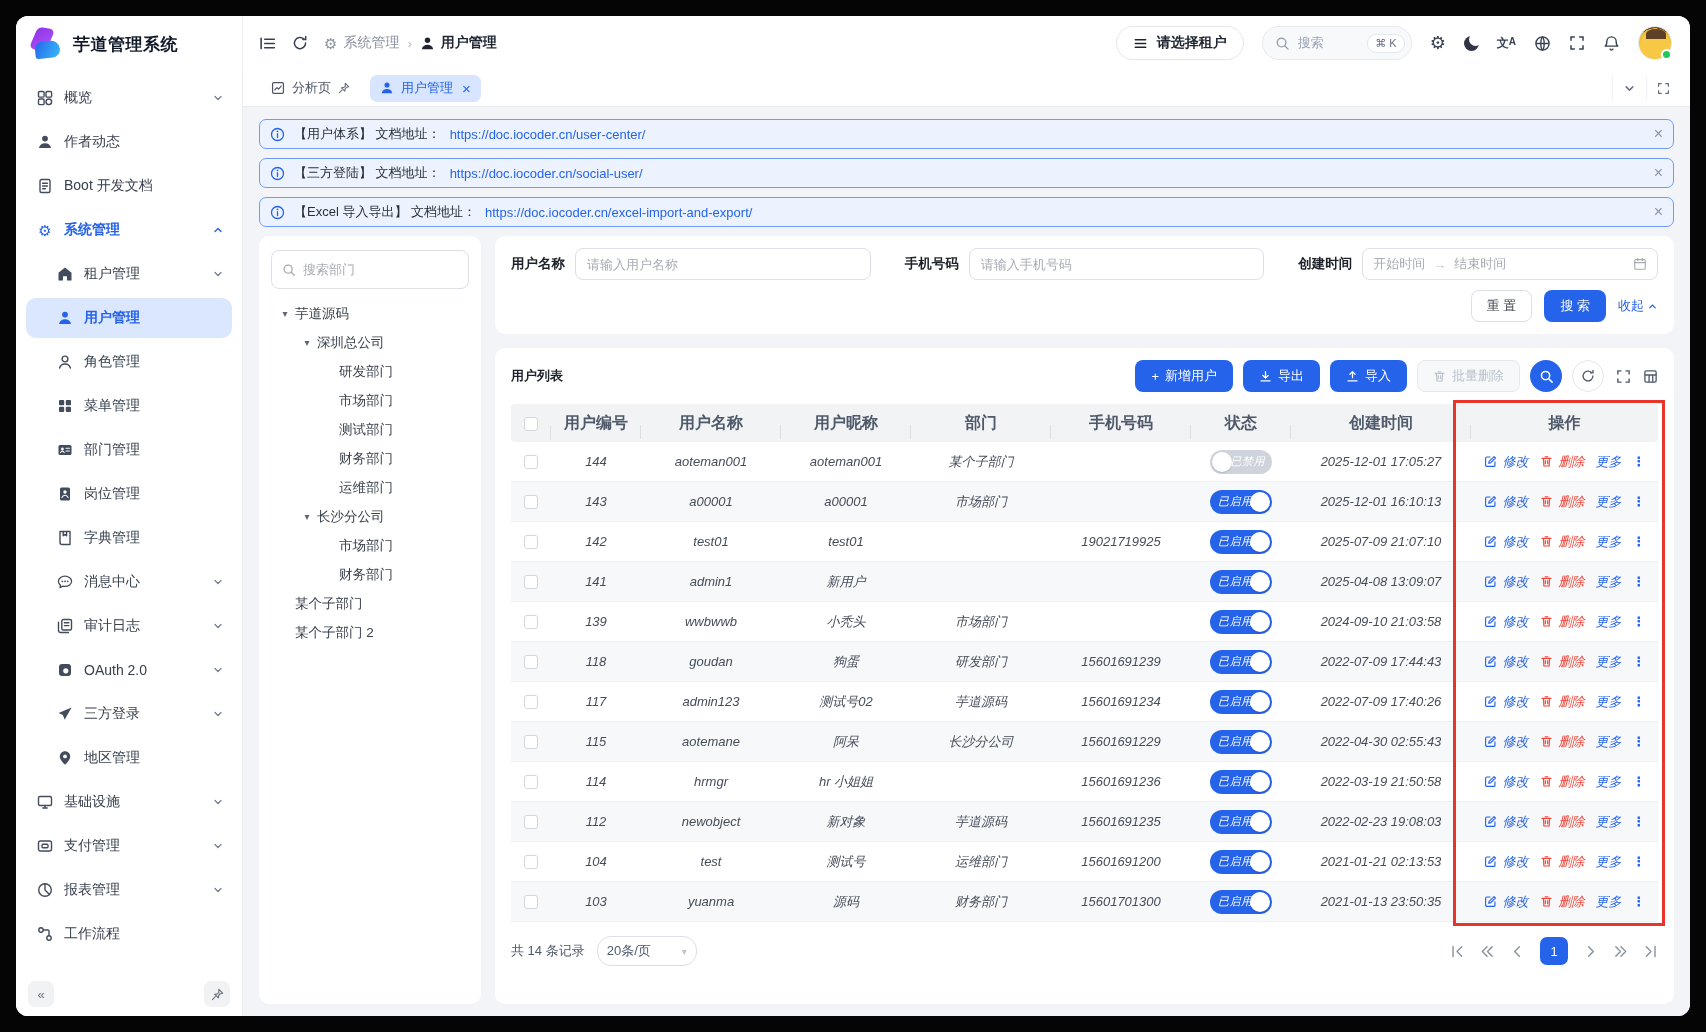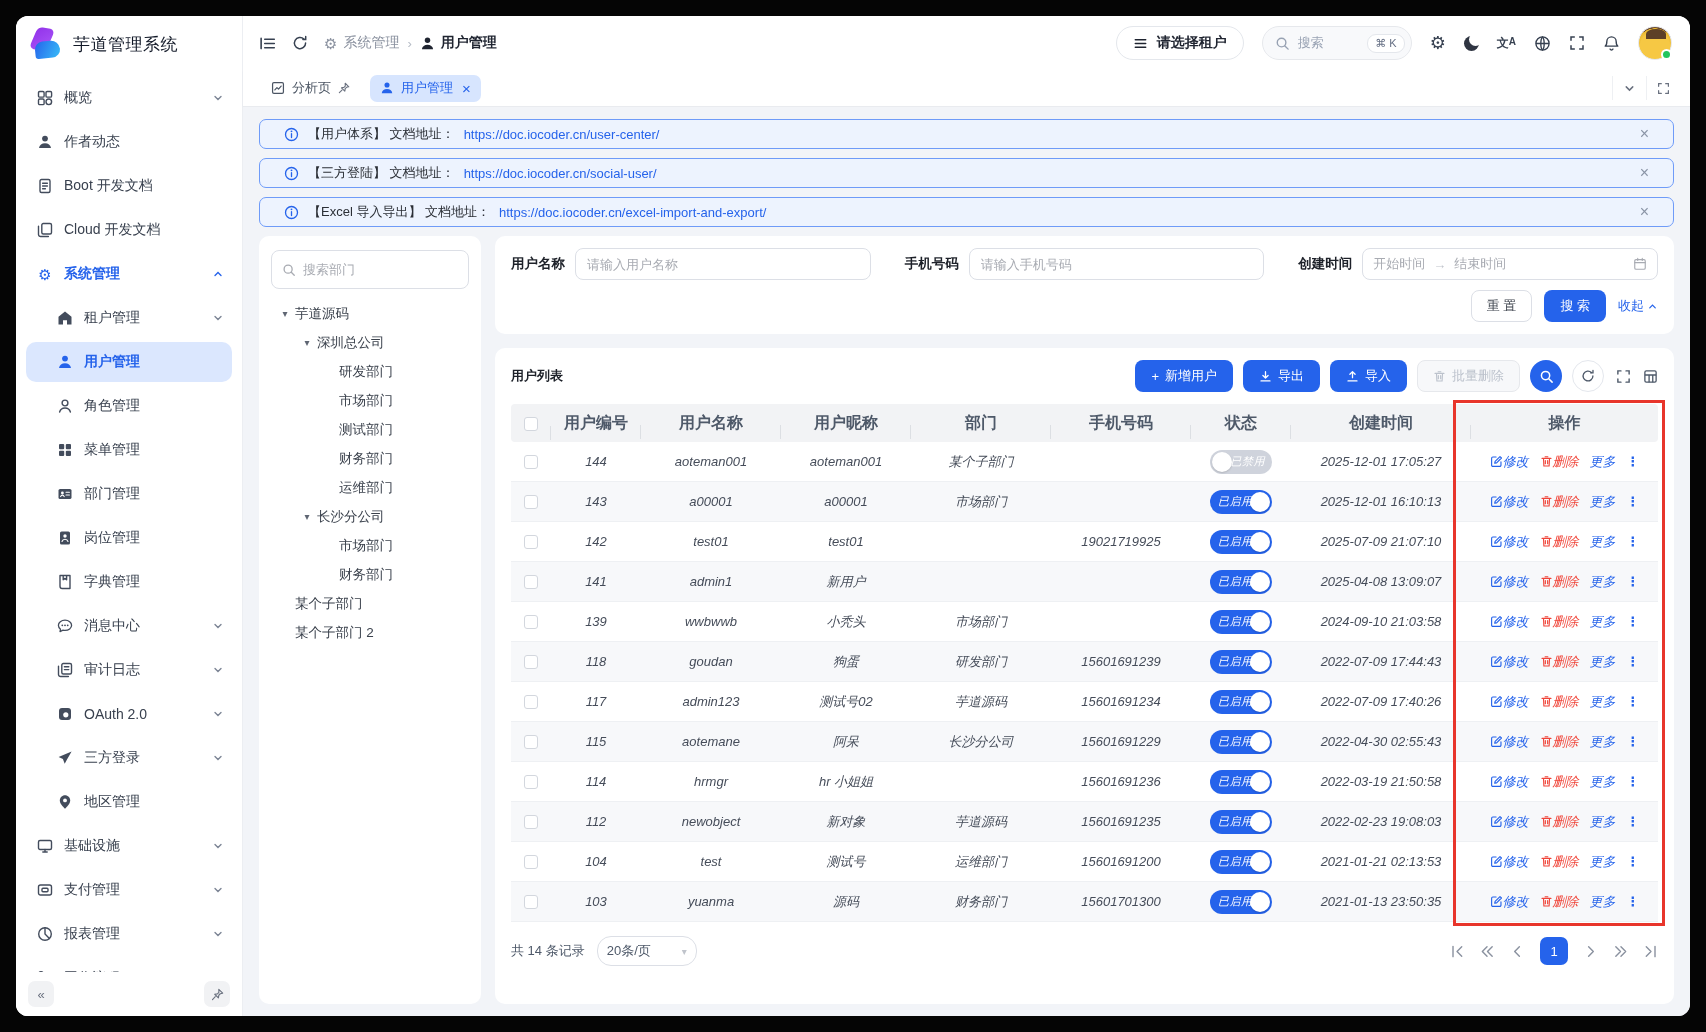--- a/index.html
+++ b/index.html
@@ -7,21 +7,21 @@
   .frame { position:absolute; left:16px; top:16px; width:1674px; height:1000px; background:#fff; border-radius:12px; overflow:hidden; display:flex; }
   .i { display:block; }
   .uni { font-size:15px; line-height:1; }
 
   
   .sidebar { width:227px; flex:none; background:#fff; border-right:1px solid #eceef2; display:flex; flex-direction:column; }
   .logo { height:56px; display:flex; align-items:center; padding:0 14px; gap:9px; flex:none; }
   .logo-mark { width:34px; height:32px; position:relative; }
   .lm-a { position:absolute; left:3px; top:0; width:18px; height:22px; background:linear-gradient(135deg,#9333ea,#a855f7); border-radius:5px; transform:skewX(-14deg) rotate(10deg); }
   .lm-b { position:absolute; left:5px; top:13px; width:25px; height:17px; background:linear-gradient(120deg,#2563eb,#38bdf8); border-radius:8px 9px 8px 3px; transform:rotate(-6deg); }
-  .logo-title { font-size:17px; font-weight:400; color:#111827; letter-spacing:.5px; white-space:nowrap; }
+  .logo-title { font-size:17px; font-weight:700; color:#111827; letter-spacing:.5px; white-space:nowrap; }
   .menu { flex:1; overflow:hidden; padding:6px 10px 0; }
   .mi { height:40px; margin-bottom:4px; display:flex; align-items:center; gap:10px; padding:0 8px 0 10px; border-radius:10px; color:#38404e; font-size:14px; cursor:pointer; white-space:nowrap; }
   .mi .ic { width:18px; flex:none; color:#434c5c; display:flex; justify-content:center; }
   .mi.sub { padding-left:30px; }
   .mi .chev { margin-left:auto; color:#7b8494; }
   .mi.active { background:#dbe7fe; color:#2563eb; font-weight:600; }
   .mi.active .ic { color:#2563eb; }
   .mi.open-section { color:#2563eb; font-weight:600; }
   .mi.open-section .ic, .mi.open-section .chev { color:#2563eb; }
   .sidebar-footer { height:44px; flex:none; display:flex; align-items:center; justify-content:space-between; padding:0 12px; background:#fff; }
@@ -50,21 +50,21 @@
   
   .tabbar { height:37px; flex:none; background:#fff; border-bottom:1px solid #e9ebef; display:flex; align-items:center; padding:0 10px 0 18px; gap:10px; box-shadow:0 1px 2px rgba(0,0,0,.03); }
   .tab { display:flex; align-items:center; gap:7px; height:27px; padding:0 10px; border-radius:7px; color:#4b5563; font-size:13px; cursor:pointer; }
   .tab.active { background:#d7e5fe; color:#2563eb; }
   .tab .tclose { font-size:15px; line-height:1; margin-left:2px; }
   .tabbar-right { margin-left:auto; display:flex; align-items:center; }
   .tbb { width:34px; height:24px; display:flex; align-items:center; justify-content:center; color:#6b7280; border-left:1px solid #eef0f3; cursor:pointer; }
 
   
   .content { flex:1; min-height:0; background:#f2f4f8; padding:12px 16px; display:flex; flex-direction:column; }
-  .alert { height:30px; flex:none; border:1px solid #6f9bf8; background:#edf3fe; border-radius:7px; display:flex; align-items:center; gap:9px; padding:0 24px; font-size:13px; color:#2b2f36; margin-bottom:9px; }
+  .alert { height:30px; flex:none; border:1px solid #6f9bf8; background:#edf3fe; border-radius:7px; display:flex; align-items:center; gap:9px; padding:0 10px; font-size:13px; color:#2b2f36; margin-bottom:9px; }
   .alert .ainfo { color:#2563eb; display:flex; }
   .alert a { color:#2563eb; text-decoration:none; }
   .alert .aclose { margin-left:auto; color:#8a94a6; font-size:16px; line-height:1; cursor:pointer; }
 
   .work { flex:1; min-height:0; display:flex; gap:14px; }
   .card { background:#fff; border-radius:10px; }
 
   
   .tree-card { width:222px; flex:none; padding:14px 12px; display:flex; flex-direction:column; }
   .tree-search { height:39px; flex:none; border:1px solid #dcdfe6; border-radius:8px; display:flex; align-items:center; gap:7px; padding:0 10px; color:#a8abb2; margin-bottom:10px; }
@@ -116,21 +116,21 @@
   .trow:nth-child(even) { background:#f7f8fa; }
   .td { overflow:hidden; text-overflow:ellipsis; white-space:nowrap; }
   .cbx { width:14px; height:14px; border:1px solid #d3d7de; border-radius:3px; background:#fff; display:inline-block; vertical-align:middle; cursor:pointer; }
   .switch { width:62px; height:24px; border-radius:12px; background:#cfd3dc; position:relative; display:inline-flex; align-items:center; color:#fff; font-size:11px; cursor:pointer; vertical-align:middle; }
   .switch .knob { position:absolute; top:2px; left:2px; width:20px; height:20px; border-radius:50%; background:#fff; box-shadow:0 1px 2px rgba(0,0,0,.15); }
   .switch .slabel { position:absolute; right:7px; letter-spacing:.5px; }
   .switch.on { background:#2563eb; }
   .switch.on .knob { left:auto; right:2px; }
   .switch.on .slabel { right:auto; left:8px; }
   .ops { display:flex; align-items:center; justify-content:center; gap:11px; color:#2563eb; }
-  .op { display:inline-flex; align-items:center; gap:0; font-size:13px; cursor:pointer; color:#2563eb; }
+  .op { display:inline-flex; align-items:center; gap:6px; font-size:13px; cursor:pointer; color:#2563eb; }
   .op.danger { color:#f04438; }
   .more-dots { color:#2563eb; font-weight:700; cursor:pointer; }
   .red-annotation { position:absolute; top:-4px; right:-7px; width:212px; height:calc(100% + 8px); border:3px solid #e8352b; pointer-events:none; }
 
   .tfoot { flex:none; display:flex; align-items:center; gap:12px; margin-top:14px; font-size:13px; color:#4e5969; }
   .page-size { width:100px; height:30px; border:1px solid #dcdfe6; border-radius:14px; display:flex; align-items:center; justify-content:space-between; padding:0 9px; color:#4e5969; cursor:pointer; }
   .page-size .ps-caret { color:#c0c4cc; font-size:10px; }
   .pager { margin-left:auto; display:flex; align-items:center; gap:15px; color:#8a919f; }
   .pg { display:flex; cursor:pointer; }
   .page-cur { width:28px; height:28px; border-radius:7px; background:#2563eb; color:#fff; display:flex; align-items:center; justify-content:center; font-size:13px; cursor:pointer; }
@@ -175,29 +175,20 @@
         <span>作者动态</span>
       </div>
       <div class="mi">
         <span class="ic">
             <svg class="i" width="16" height="16" viewBox="0 0 16 16" fill="none" stroke="currentColor" stroke-width="1.4" stroke-linecap="round">
               <rect x="3" y="1.5" width="10" height="13" rx="1.5"></rect>
               <path d="M5.6 5.2h4.8M5.6 8h4.8M5.6 10.8h2.8"></path>
             </svg>
           </span>
         <span>Boot 开发文档</span>
-      </div>
-      <div class="mi">
-        <span class="ic">
-            <svg class="i" width="16" height="16" viewBox="0 0 16 16" fill="none" stroke="currentColor" stroke-width="1.4" stroke-linecap="round">
-              <rect x="4.8" y="1.5" width="9.7" height="10.5" rx="1.5"></rect>
-              <path d="M11.4 14.5H3.6a2.1 2.1 0 01-2.1-2.1V4.2"></path>
-            </svg>
-          </span>
-        <span>Cloud 开发文档</span>
       </div>
       <div class="mi open-section">
         <span class="ic uni">⚙</span>
         <span>系统管理</span>
         <span class="chev">
             <svg class="i" width="12" height="12" viewBox="0 0 16 16" fill="none" stroke="currentColor" stroke-width="1.8" stroke-linecap="round">
               <path d="M4 10l4-4 4 4"></path>
             </svg>
           </span>
       </div>

